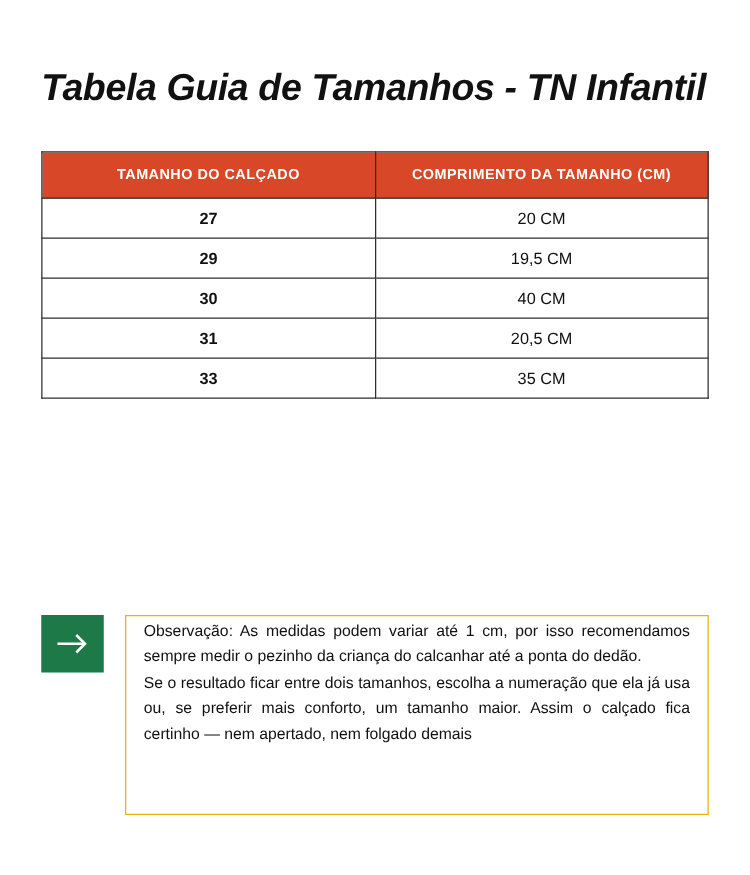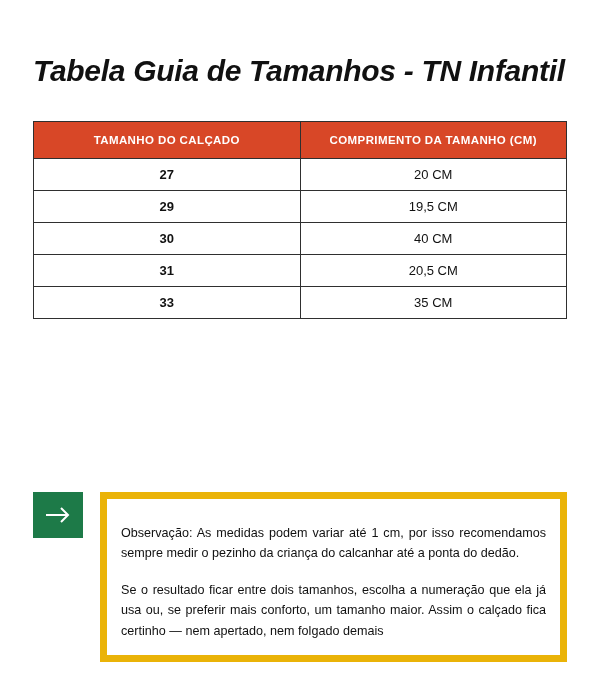--- a/index.html
+++ b/index.html
@@ -79,34 +79,34 @@
     align-items: center;
     justify-content: center;
     flex: 0 0 auto;
   }
   .arrow-box svg {
     display: block;
   }
   .note-box {
     margin-left: 17px;
     flex: 1 1 auto;
-    border: 7px solid #eab308;
-    padding: 24px 14px 14px 14px;
+    border: 1px solid #eab308;
+    padding: 2px 14px 14px 14px;
     box-sizing: border-box;
     min-height: 160px;
   }
   .note-text {
     font-size: 12.6px;
     line-height: 1.62;
     color: #111111;
     text-align: justify;
     margin: 0;
   }
   .note-text + .note-text {
-    margin-top: 16px;
+    margin-top: 0px;
   }
 </style>
 </head>
 <body>
 
 <div class="page">
 
   <div class="title">Tabela Guia de Tamanhos - TN Infantil</div>
 
   <table class="size-table">

